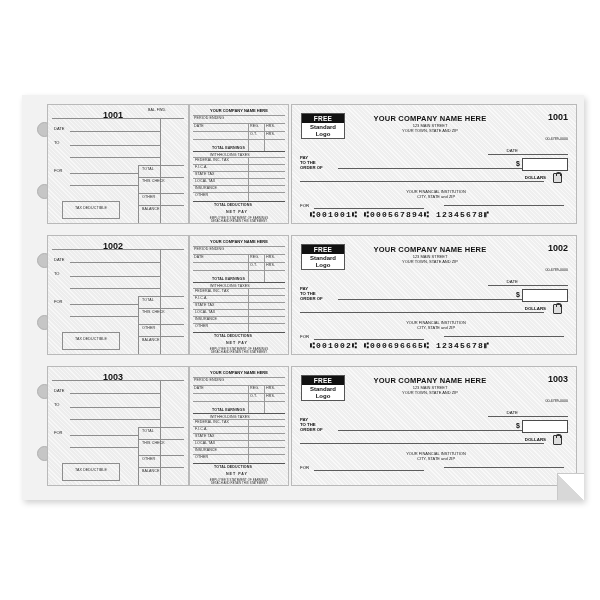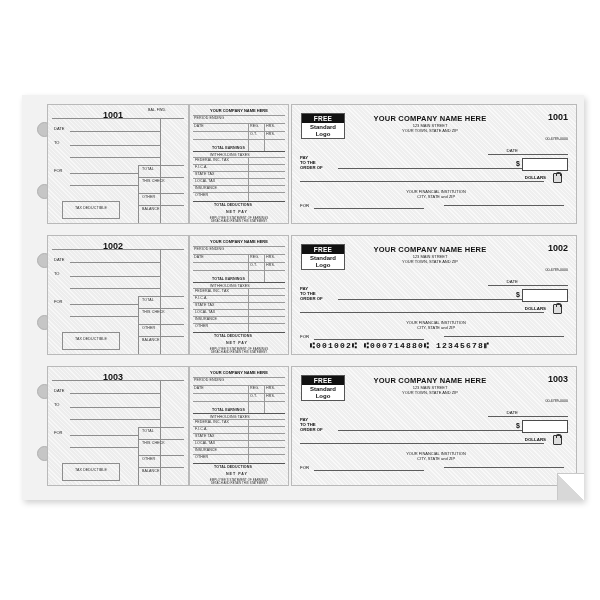--- a/index.html
+++ b/index.html
@@ -200,20 +200,21 @@
       <div class="dollars-lbl">DOLLARS</div>
       <div class="sec-icon"></div>
       <div class="dollars-line"></div>
       <div class="bank">
         <div>YOUR FINANCIAL INSTITUTION</div>
         <div>CITY, STATE and ZIP</div>
       </div>
       <div class="for-lbl">FOR</div>
       <div class="for-line"></div>
       <div class="sig-line"></div>
+      <div class="micr">⑆001001⑆ ⑆000567894⑆ 12345678⑈</div>
     </div>
   </div>
 
   <div class="check-row row1">
     <div class="hole" style="top:18px;"></div>
     <div class="hole" style="top:80px;"></div>
 
     <div class="stub">
       <div class="stub-num">1002</div>
       <div class="gl" style="left:4px;top:13px;width:132px;"></div>
@@ -302,21 +303,21 @@
       <div class="dollars-lbl">DOLLARS</div>
       <div class="sec-icon"></div>
       <div class="dollars-line"></div>
       <div class="bank">
         <div>YOUR FINANCIAL INSTITUTION</div>
         <div>CITY, STATE and ZIP</div>
       </div>
       <div class="for-lbl">FOR</div>
       <div class="for-line"></div>
       <div class="sig-line"></div>
-      <div class="micr">⑆001002⑆ ⑆000714880⑆ 12345678⑈</div>
+      <div class="micr">⑆001002⑆ ⑆000696665⑆ 12345678⑈</div>
     </div>
   </div>
 
   <div class="check-row row2">
     <div class="hole" style="top:18px;"></div>
     <div class="hole" style="top:80px;"></div>
 
     <div class="stub">
       <div class="stub-num">1003</div>
       <div class="gl" style="left:4px;top:13px;width:132px;"></div>

